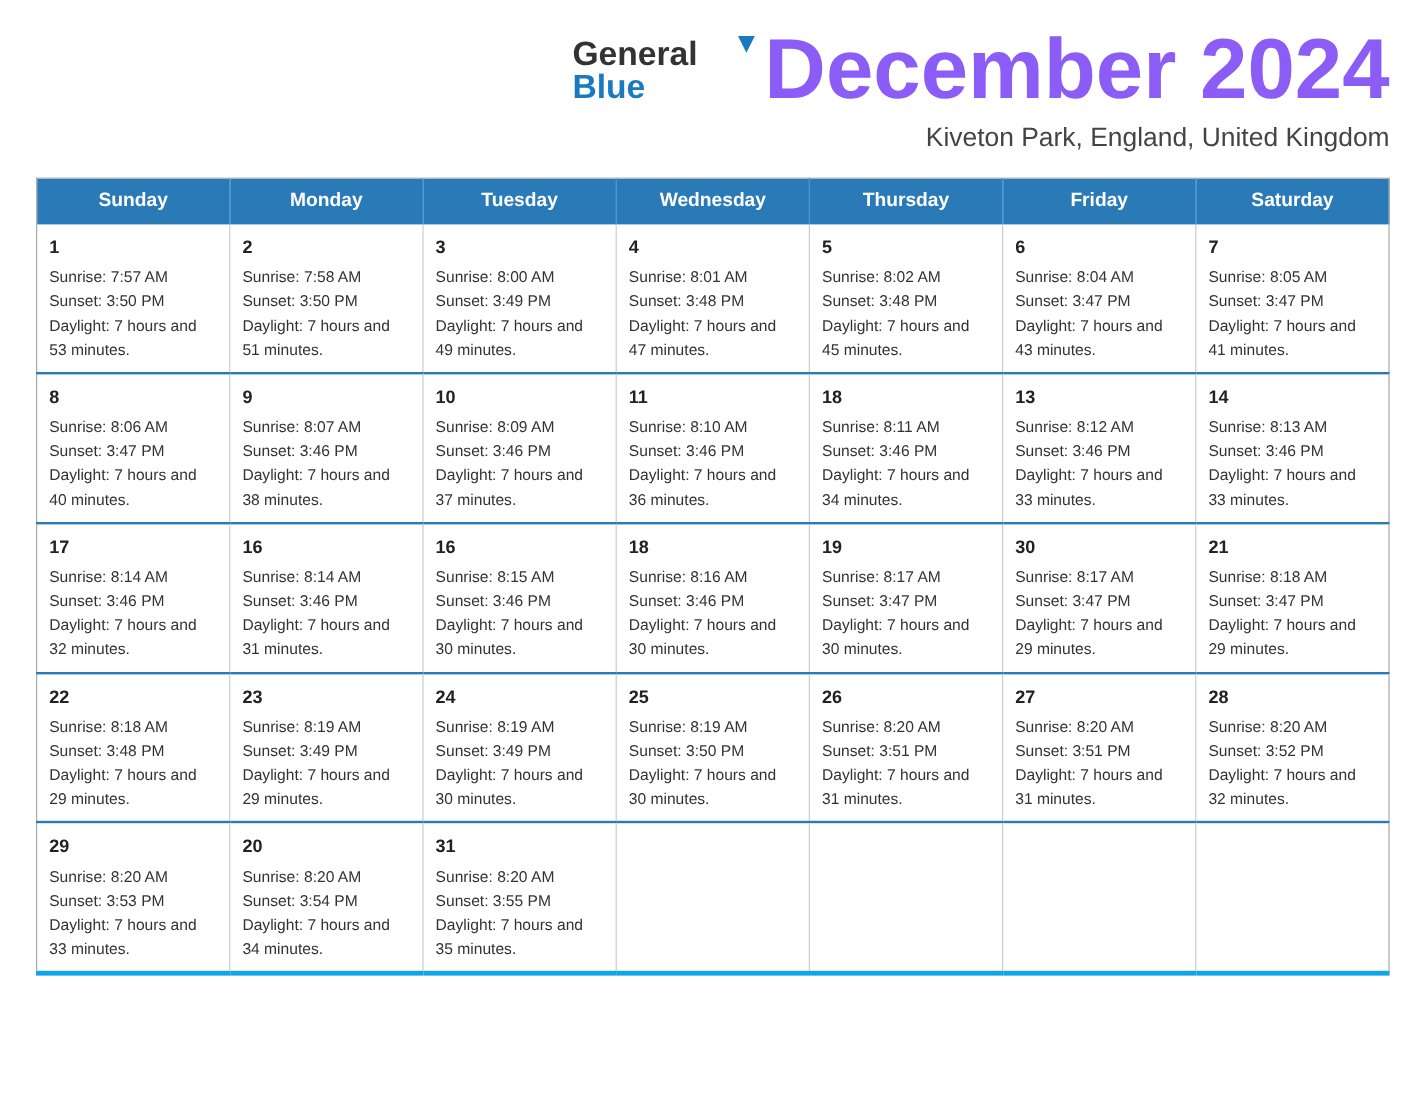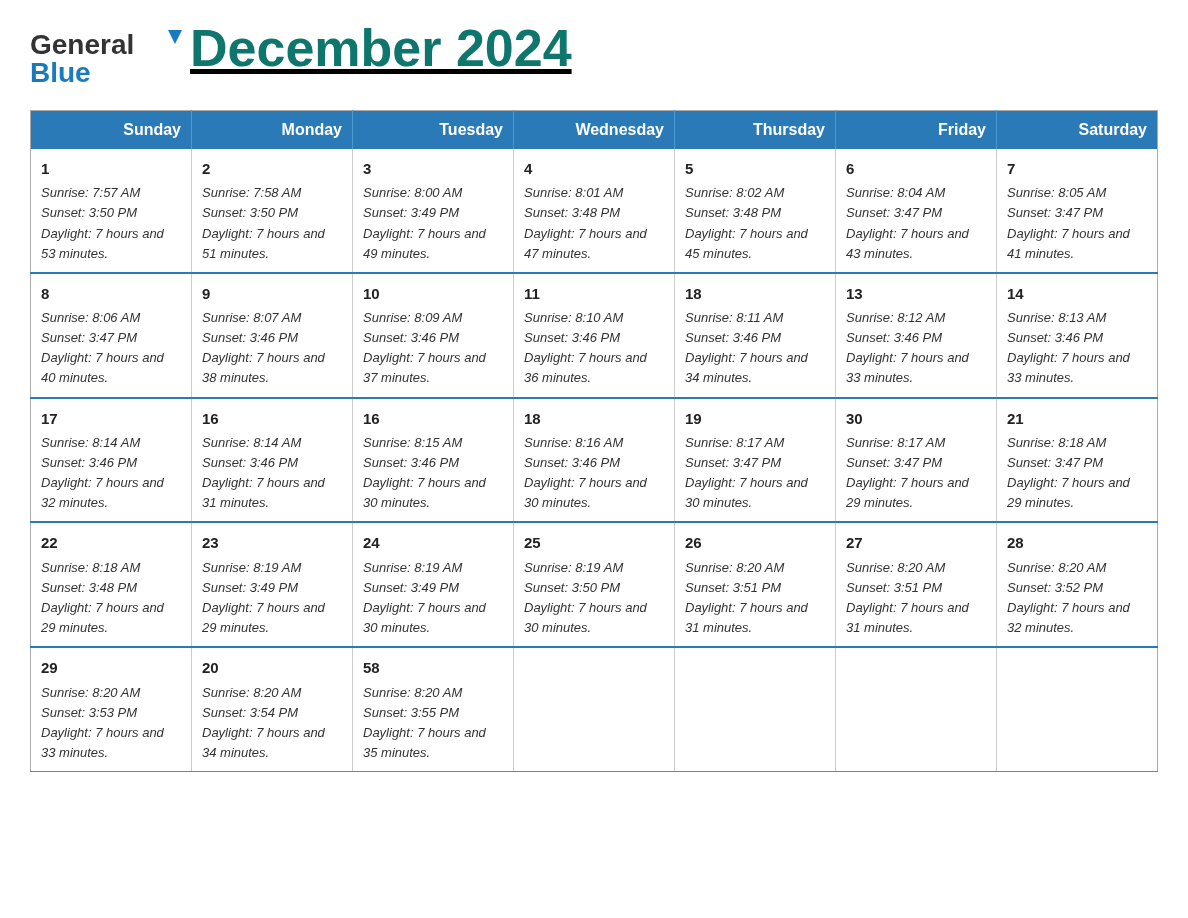--- a/index.html
+++ b/index.html
@@ -5,87 +5,85 @@
     * { box-sizing: border-box; margin: 0; padding: 0; }
     body {
       font-family: Arial, sans-serif;
       background: #fff;
       padding: 20px 30px;
       width: 1188px;
       min-height: 918px;
     }
     .header {
       display: flex;
-      justify-content: flex-start;
+      justify-content: flex-end;
       align-items: flex-start;
       margin-bottom: 20px;
-      text-decoration: underline;
     }
     .logo {
       display: flex;
       flex-direction: column;
       align-items: flex-start;
     }
     .title-block {
       text-align: right;
     }
     .month-title {
-      font-size: 52px;
+      font-size: 71px;
       font-weight: bold;
-      color: #0f766e;
+      color: #8b5cf6;
       line-height: 1.1;
     }
     .location-title {
       font-size: 22px;
       color: #444;
       margin-top: 4px;
     }
     .calendar-table {
       width: 100%;
       border-collapse: collapse;
       border: 1px solid #aaa;
     }
     .calendar-table th {
       background-color: #2a7ab8;
       color: #fff;
       font-size: 16px;
       font-weight: bold;
-      padding: 10px 10px;
-      text-align: right;
+      padding: 10px 25px;
+      text-align: center;
       border-right: 1px solid #4a9ad4;
     }
     .calendar-table th:last-child {
       border-right: none;
     }
     .calendar-table td {
       vertical-align: top;
       padding: 8px 10px;
       border-right: 1px solid #ccc;
       border-bottom: 2px solid #2a7ab8;
       width: 14.28%;
       font-size: 13px;
       color: #333;
       line-height: 1.55;
     }
     .calendar-table td:last-child {
       border-right: none;
     }
     .calendar-table tr:last-child td {
-      border-bottom: 1px solid #0ea5e9;
+      border-bottom: 4px solid #0ea5e9;
     }
     .day-number {
       font-size: 15px;
       font-weight: bold;
       color: #222;
       margin-bottom: 3px;
     }
     .day-info {
       font-size: 13px;
       color: #333;
-      font-style: italic;
     }
     .empty-cell {
       background: #fff;
     }
     
     .logo-svg {
       width: 160px;
       height: 70px;
     }
   </style>
@@ -98,20 +96,21 @@
 
       <text x="0" y="34" font-family="Arial, sans-serif" font-size="28" font-weight="bold" fill="#333">General</text>
 
       <polygon points="138,10 152,10 145,24" fill="#1a7ac0"></polygon>
 
       <text x="0" y="62" font-family="Arial, sans-serif" font-size="28" font-weight="bold" fill="#1a7ac0">Blue</text>
     </svg>
   </div>
   <div class="title-block">
     <div class="month-title">December 2024</div>
+    <div class="location-title">Kiveton Park, England, United Kingdom</div>
   </div>
 </div>
 
 <table class="calendar-table">
   <thead>
     <tr>
     <th>Sunday</th>
         <th>Monday</th>
         <th>Tuesday</th>
         <th>Wednesday</th>
@@ -244,21 +243,21 @@
       <tr>
         <td>
           <div class="day-number">29</div>
           <div class="day-info">Sunrise: 8:20 AM<br>Sunset: 3:53 PM<br>Daylight: 7 hours and 33 minutes.</div>
         </td>
         <td>
           <div class="day-number">20</div>
           <div class="day-info">Sunrise: 8:20 AM<br>Sunset: 3:54 PM<br>Daylight: 7 hours and 34 minutes.</div>
         </td>
         <td>
-          <div class="day-number">58</div>
+          <div class="day-number">31</div>
           <div class="day-info">Sunrise: 8:20 AM<br>Sunset: 3:55 PM<br>Daylight: 7 hours and 35 minutes.</div>
         </td>
         <td class="empty-cell"></td>
         <td class="empty-cell"></td>
         <td class="empty-cell"></td>
         <td class="empty-cell"></td>
       </tr>
     </tbody>
 </table>
 

